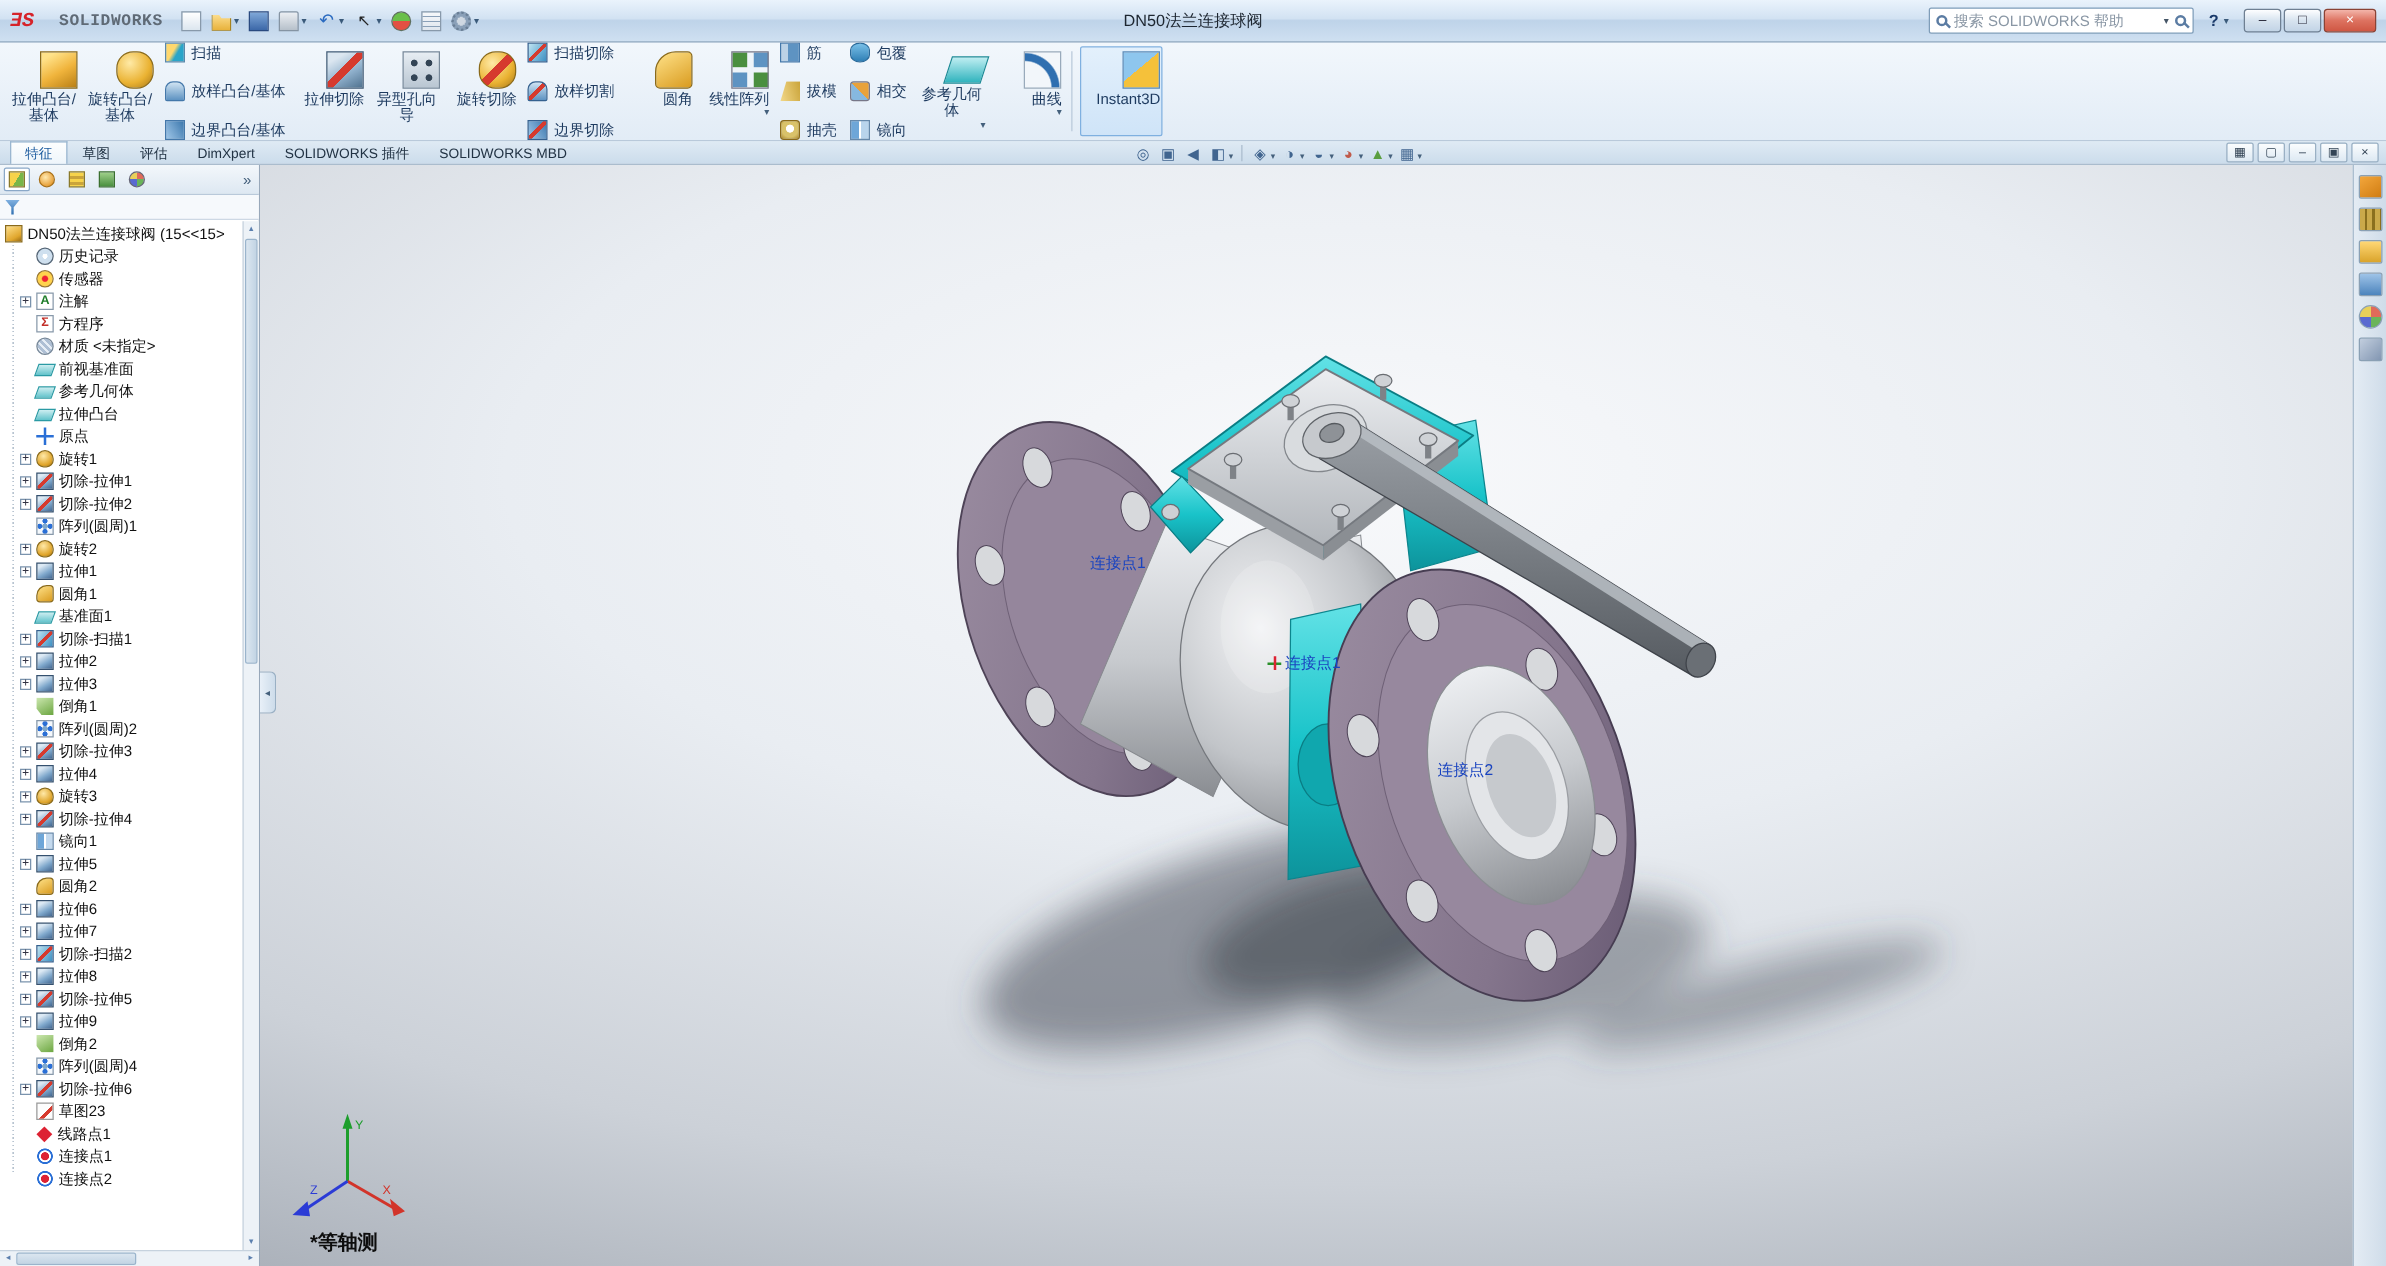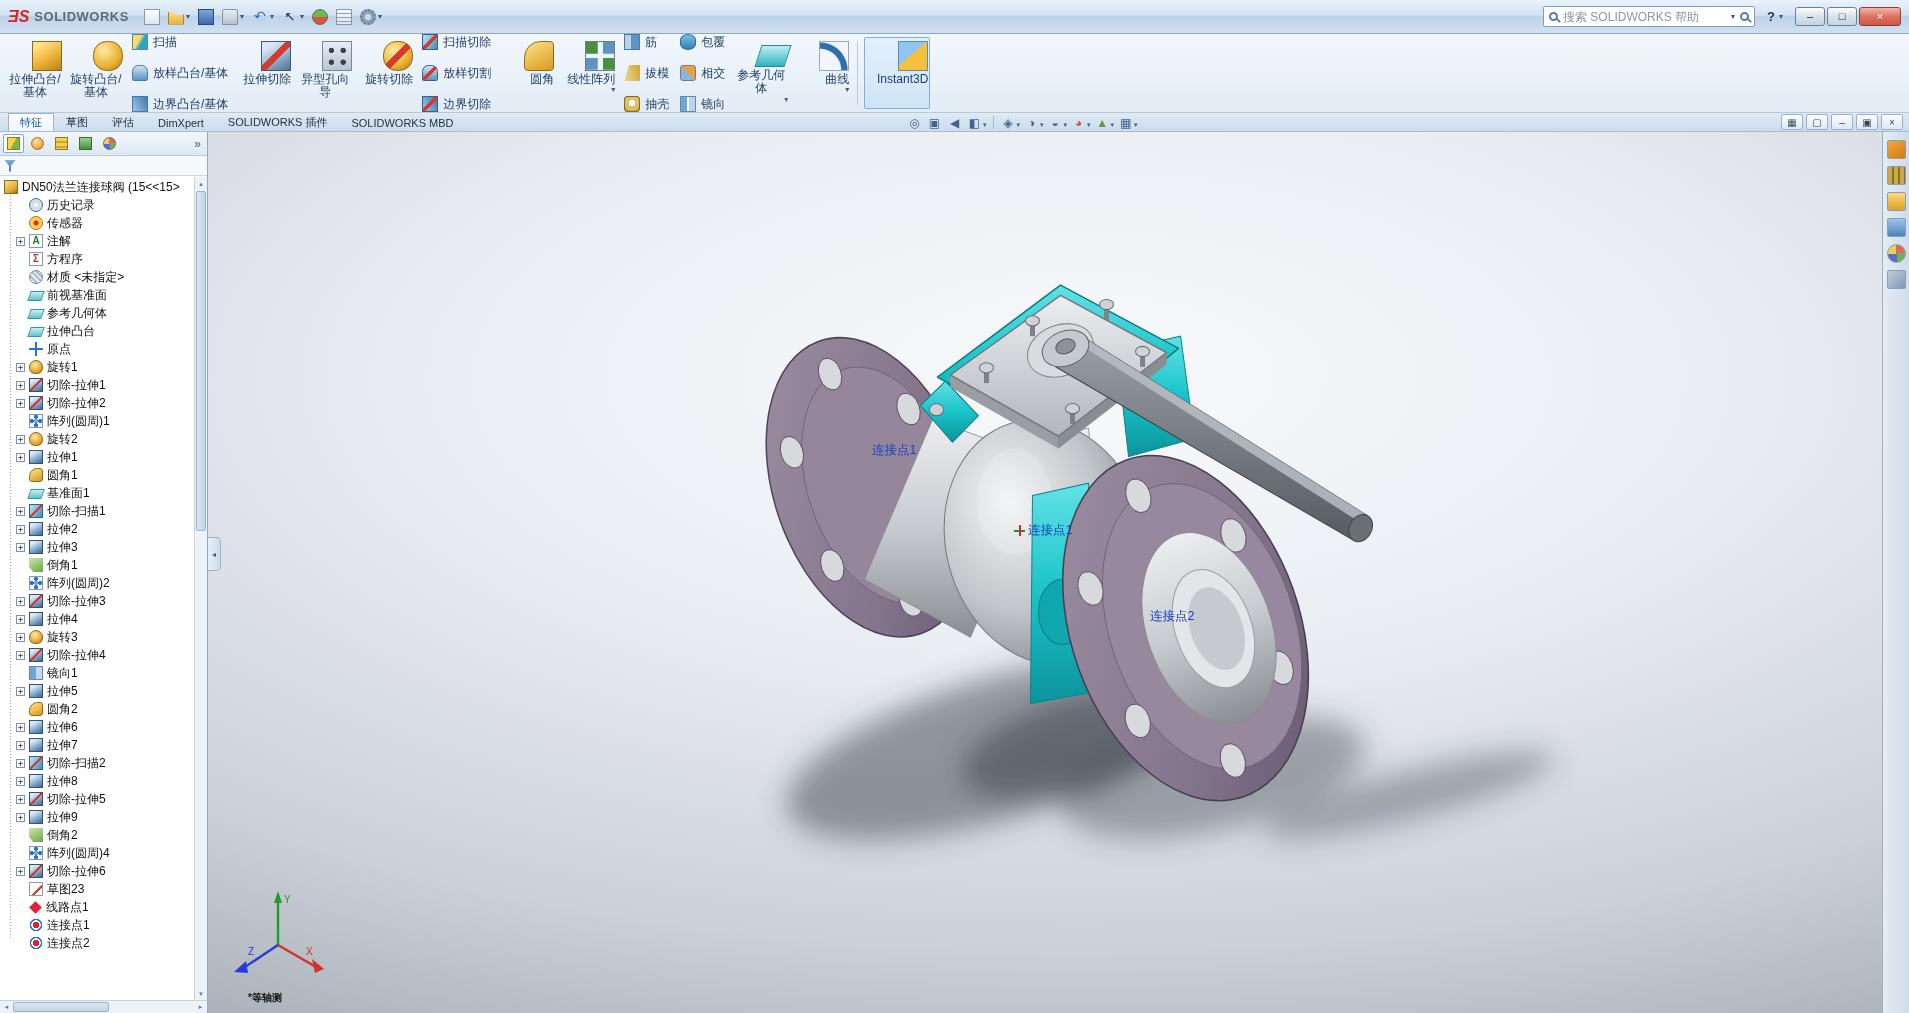--- a/index.html
+++ b/index.html
@@ -3,21 +3,21 @@
 <meta charset="utf-8">
 <style>
   * { box-sizing: border-box; margin: 0; padding: 0; }
   html,body { width:1909px; height:1013px; overflow:hidden; }
   body { font-family:"Liberation Sans","DejaVu Sans",sans-serif; font-size:12px; color:#222; }
   .app { position:relative; width:1909px; height:1013px; display:flex; flex-direction:column; background:#dfe8f2; }
 
   
   .titlebar { position:relative; height:34px; flex:none; display:flex; align-items:center; gap:6px; padding:0 8px;
     background:linear-gradient(#eaf3fc,#d2e2f2 45%,#bed3e9 50%,#cfe0f1); border-bottom:1px solid #8fa8c0; }
-  .logo { display:flex; align-items:center; gap:5px; margin-right:6px; }
+  .logo { display:flex; align-items:center; gap:20px; margin-right:6px;font-family:Liberation Mono, monospace; }
   .logo-mark { color:#d6232a; font-weight:bold; font-style:italic; font-size:16px; }
   .logo-text { color:#5f6a76; font-weight:bold; font-size:13px; letter-spacing:.5px; }
   .qat { display:flex; align-items:center; gap:2px; }
   .qbtn { display:flex; align-items:center; padding:2px 3px; border-radius:3px; }
   .qicon { width:16px; height:16px; display:block; position:relative; }
   .qcaret { font-size:8px; color:#3a5a7a; margin-left:2px; }
   .qi-new-document { background:linear-gradient(#ffffff,#dce6ef); border:1px solid #8899aa; }
   .qi-open { background:linear-gradient(#ffe49a,#e8b23c); border:1px solid #a8831e; clip-path:polygon(0 22%,38% 22%,50% 38%,100% 38%,100% 100%,0 100%); }
   .qi-save { background:linear-gradient(#7fa8d8,#3c68a8); border:1px solid #2a4a80; }
   .qi-print { background:linear-gradient(#eceff3,#b6c0ca); border:1px solid #8594a3; border-radius:2px 2px 0 0; }
@@ -153,21 +153,21 @@
     display:flex; align-items:center; justify-content:center; font-size:8px; color:#44607c; }
 
   
   .viewport { position:relative; flex:1; min-width:0; overflow:hidden;
     background:radial-gradient(ellipse 115% 95% at 52% 28%,#f8f9fb 0%,#e9edf2 35%,#ccd1d8 68%,#99a0aa 100%); }
   .model-svg { position:absolute; inset:0; width:100%; height:100%; }
   .vp-label { position:absolute; display:flex; align-items:center; gap:3px; font-size:12.5px; color:#1a44c0; white-space:nowrap; }
   .vp-marker { width:11px; height:11px; flex:none;
     background:linear-gradient(#d23,#d23) 50% 0/2px 100% no-repeat,linear-gradient(#2a8f2a,#2a8f2a) 0 50%/100% 2px no-repeat; }
   .triad { position:absolute; left:18px; bottom:30px; }
-  .view-name { position:absolute; left:40px; bottom:8px; font-size:10px; font-weight:bold; color:#0d0d0d;margin-top:24px; }
+  .view-name { position:absolute; left:40px; bottom:8px; font-size:16px; font-weight:bold; color:#0d0d0d;margin-top:24px; }
 
   
   .task-strip { width:27px; flex:none; background:linear-gradient(90deg,#e4ecf4,#cfdce9); border-left:1px solid #9ab0c4;
     display:flex; flex-direction:column; align-items:center; gap:7px; padding-top:8px; }
   .task-ic { width:19px; height:19px; border-radius:2px; border:1px solid #8aa0b4; }
   .tp-resources { background:linear-gradient(145deg,#f3a73c,#d07c12); }
   .tp-design-library { background:repeating-linear-gradient(90deg,#caa94a 0 4px,#8a6f1e 4px 6px); }
   .tp-file-explorer { background:linear-gradient(#ffd876,#d9a32a); }
   .tp-view-palette { background:linear-gradient(#9fc4e8,#4c84bd); }
   .tp-appearances { background:conic-gradient(#e06a5a 0 25%,#6ab45a 0 50%,#5a6ad0 0 75%,#e8d05a 0); border-radius:50%; }
@@ -220,20 +220,21 @@
           <span class="qicon qi-rebuild"></span>
         </div>
         <div class="qbtn">
           <span class="qicon qi-file-properties"></span>
         </div>
         <div class="qbtn">
           <span class="qicon qi-options"></span>
           <span class="qcaret">▾</span>
         </div>
       </div>
+    <div class="tb-title">DN50法兰连接球阀</div>
     <div class="tb-right">
       <div class="search">
         <span class="sicon"></span>
         <input placeholder="搜索 SOLIDWORKS 帮助" style="">
         <span class="scaret">▾</span>
         <span class="sicon"></span>
       </div>
       <div class="helpbtn">
         <span>?</span>
         <span class="qcaret">▾</span>

